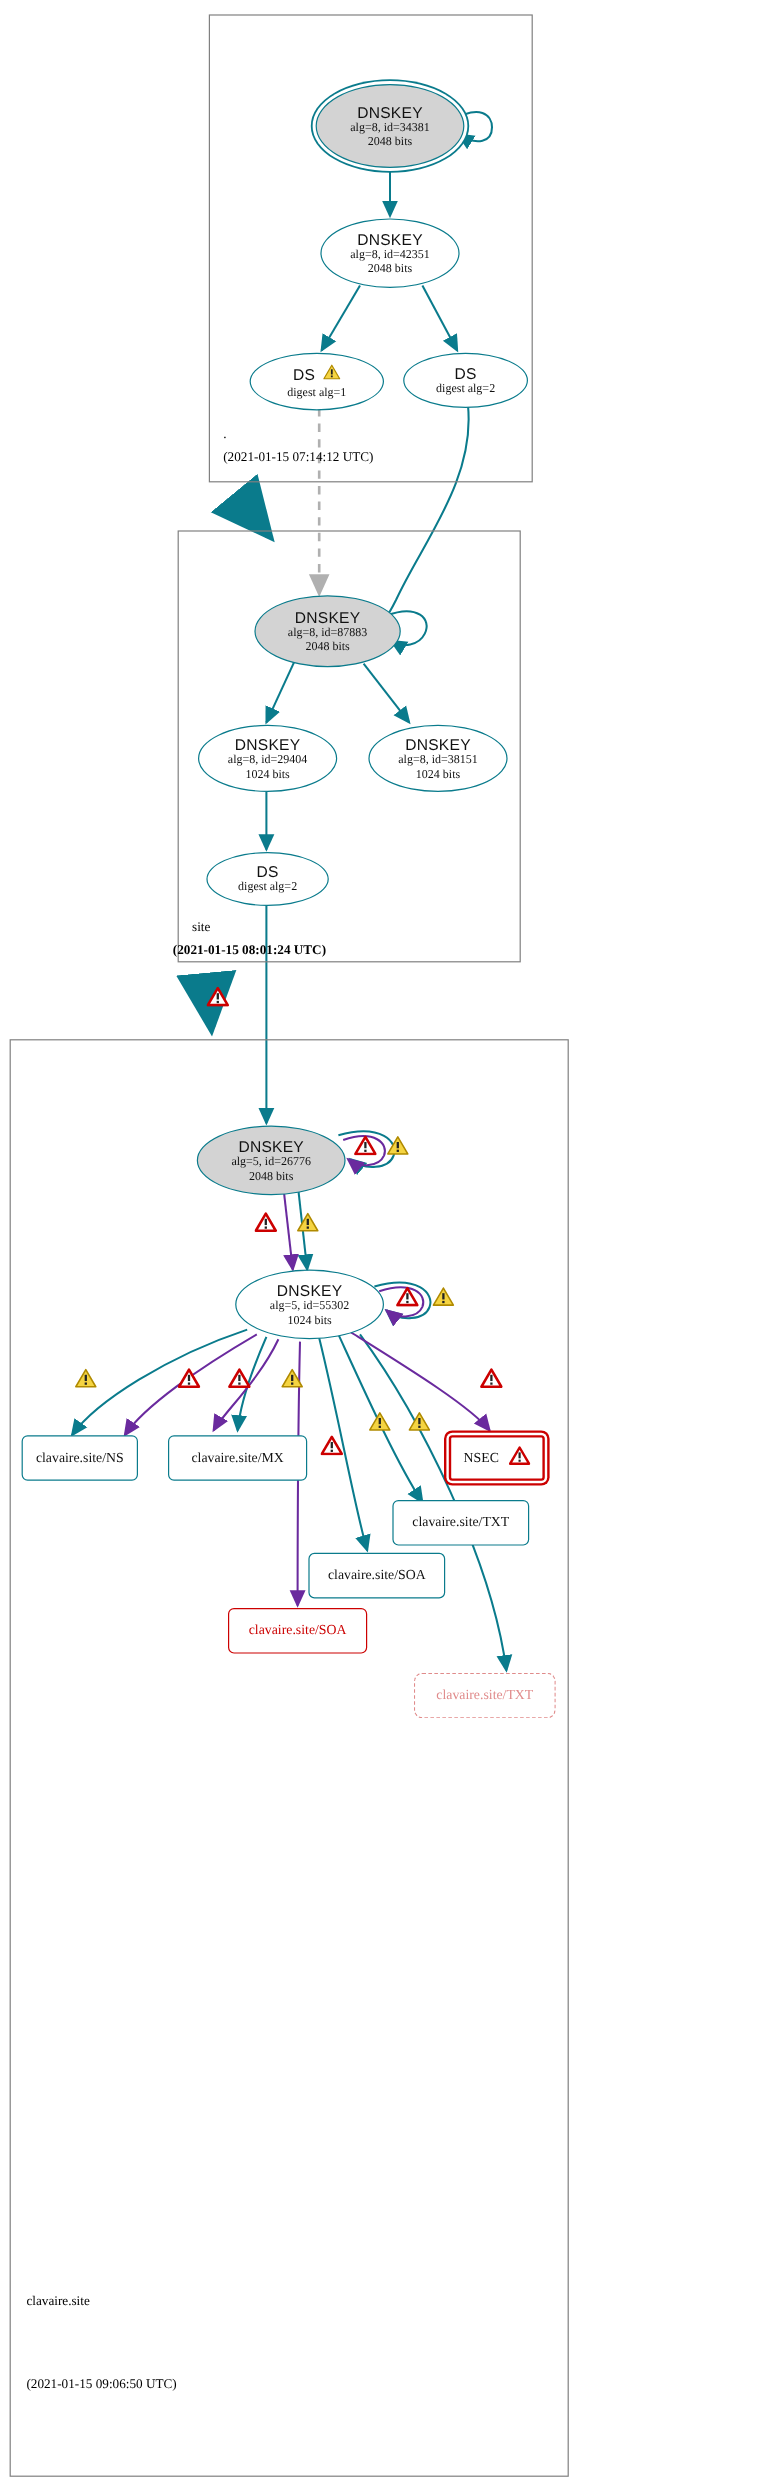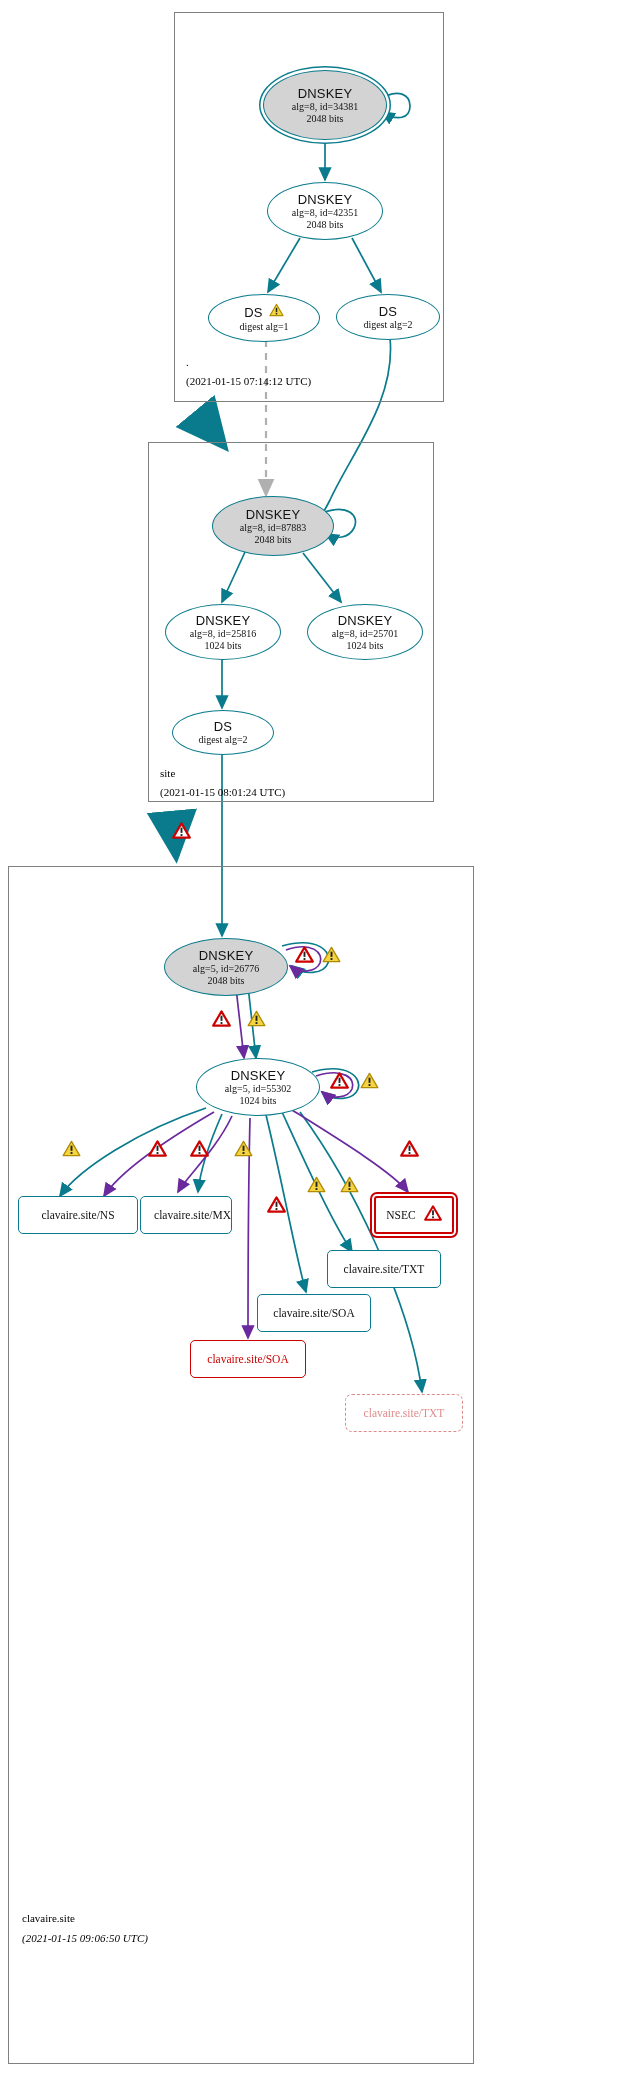--- a/index.html
+++ b/index.html
@@ -108,25 +108,25 @@
       <path d="M172,812 L176,856" stroke-width="7" marker-end="url(#atb)"></path>
     </g>
   </svg>
 
   <div class="zone-box" style="left:174px;top:12px;width:270px;height:390px;"></div>
   <div class="zone-label" style="left:186px;top:355px;">.</div>
   <div class="zone-label" style="left:186px;top:374px;">(2021-01-15 07:14:12 UTC)</div>
 
   <div class="zone-box" style="left:148px;top:442px;width:286px;height:360px;"></div>
   <div class="zone-label" style="left:160px;top:766px;">site</div>
-  <div class="zone-label" style="left:160px;top:785px;">(2021-01-15 08:01:24 UTC)</div>
+  <div class="zone-label" style="left:144px;top:785px;font-weight:bold;">(2021-01-15 08:01:24 UTC)</div>
 
   <div class="zone-box" style="left:8px;top:866px;width:466px;height:1198px;"></div>
   <div class="zone-label" style="left:22px;top:1911px;">clavaire.site</div>
-  <div class="zone-label" style="left:22px;top:1931px;font-style:italic;">(2021-01-15 09:06:50 UTC)</div>
+  <div class="zone-label" style="left:22px;top:1980px;">(2021-01-15 09:06:50 UTC)</div>
 
   <div class="node ell dbl shaded" style="left:263px;top:70px;width:124px;height:70px;">
     <div class="t1">DNSKEY</div>
     <div class="t2">alg=8, id=34381</div>
     <div class="t2">2048 bits</div>
   </div>
 
   <div class="node ell" style="left:267px;top:182px;width:116px;height:58px;">
     <div class="t1">DNSKEY</div>
     <div class="t2">alg=8, id=42351</div>
@@ -153,27 +153,27 @@
   </div>
 
   <div class="node ell shaded" style="left:212px;top:496px;width:122px;height:60px;">
     <div class="t1">DNSKEY</div>
     <div class="t2">alg=8, id=87883</div>
     <div class="t2">2048 bits</div>
   </div>
 
   <div class="node ell" style="left:165px;top:604px;width:116px;height:56px;">
     <div class="t1">DNSKEY</div>
-    <div class="t2">alg=8, id=25816</div>
+    <div class="t2">alg=8, id=29404</div>
     <div class="t2">1024 bits</div>
   </div>
 
   <div class="node ell" style="left:307px;top:604px;width:116px;height:56px;">
     <div class="t1">DNSKEY</div>
-    <div class="t2">alg=8, id=25701</div>
+    <div class="t2">alg=8, id=38151</div>
     <div class="t2">1024 bits</div>
   </div>
 
   <div class="node ell" style="left:172px;top:710px;width:102px;height:45px;">
     <div class="t1">DS</div>
     <div class="t2">digest alg=2</div>
   </div>
 
   <div style="position:absolute;left:172px;top:822px;">
     <svg width="19" height="17" viewBox="0 0 16 14">
@@ -290,25 +290,25 @@
       </svg>
   </div>
   <div style="position:absolute;left:267px;top:1196px;">
     <svg width="19" height="17" viewBox="0 0 16 14">
         <path d="M8 1 L15 13 L1 13 Z" fill="#fff" stroke="#cc0000" stroke-width="1.8" stroke-linejoin="round"></path>
         <rect x="7.2" y="4.6" width="1.6" height="4.4" fill="#222"></rect>
         <rect x="7.2" y="10" width="1.6" height="1.6" fill="#222"></rect>
       </svg>
   </div>
 
-  <div class="node rect" style="left:18px;top:1196px;width:120px;height:38px;">
+  <div class="node rect" style="left:18px;top:1196px;width:97px;height:38px;">
     <span class="leaf-label">clavaire.site/NS</span>
   </div>
 
-  <div class="node rect" style="left:140px;top:1196px;width:92px;height:38px;align-items:flex-end;">
+  <div class="node rect" style="left:140px;top:1196px;width:116px;height:38px;">
     <span class="leaf-label">clavaire.site/MX</span>
   </div>
 
   <div class="node rect err" style="left:374px;top:1196px;width:80px;height:38px;flex-direction:row;gap:8px;">
     <span class="leaf-label">NSEC</span>
     <span>
       <svg width="18" height="16" viewBox="0 0 16 14">
           <path d="M8 1 L15 13 L1 13 Z" fill="#fff" stroke="#cc0000" stroke-width="1.8" stroke-linejoin="round"></path>
           <rect x="7.2" y="4.6" width="1.6" height="4.4" fill="#222"></rect>
           <rect x="7.2" y="10" width="1.6" height="1.6" fill="#222"></rect>

